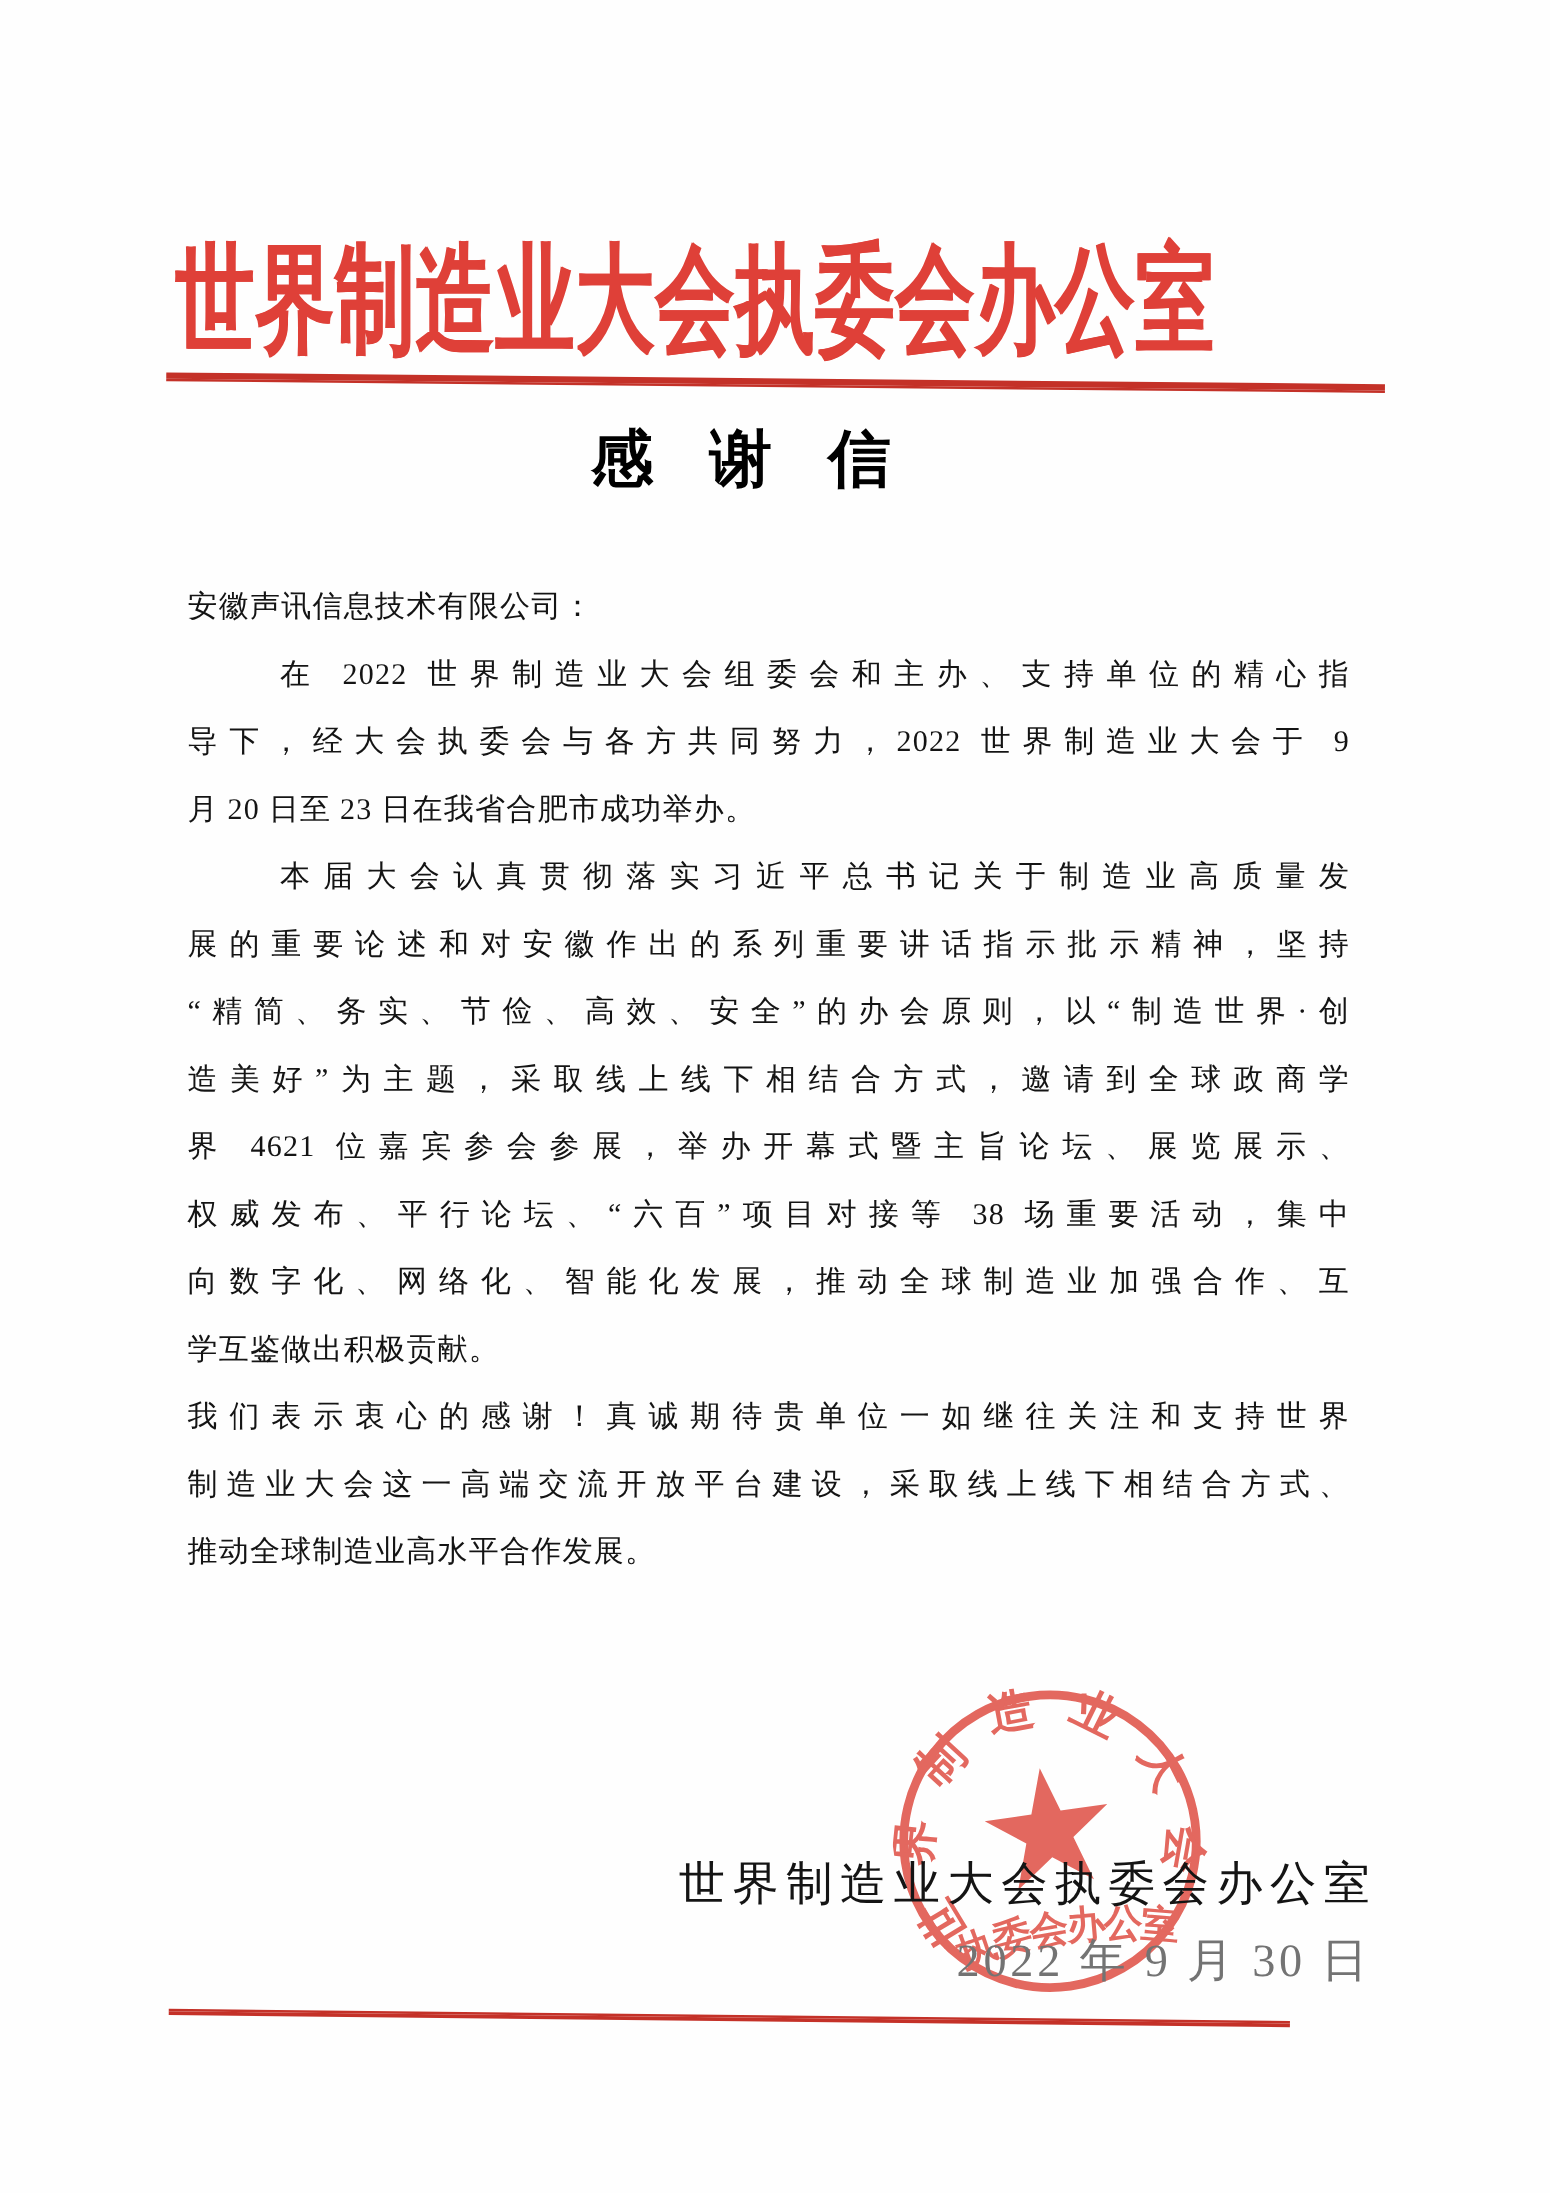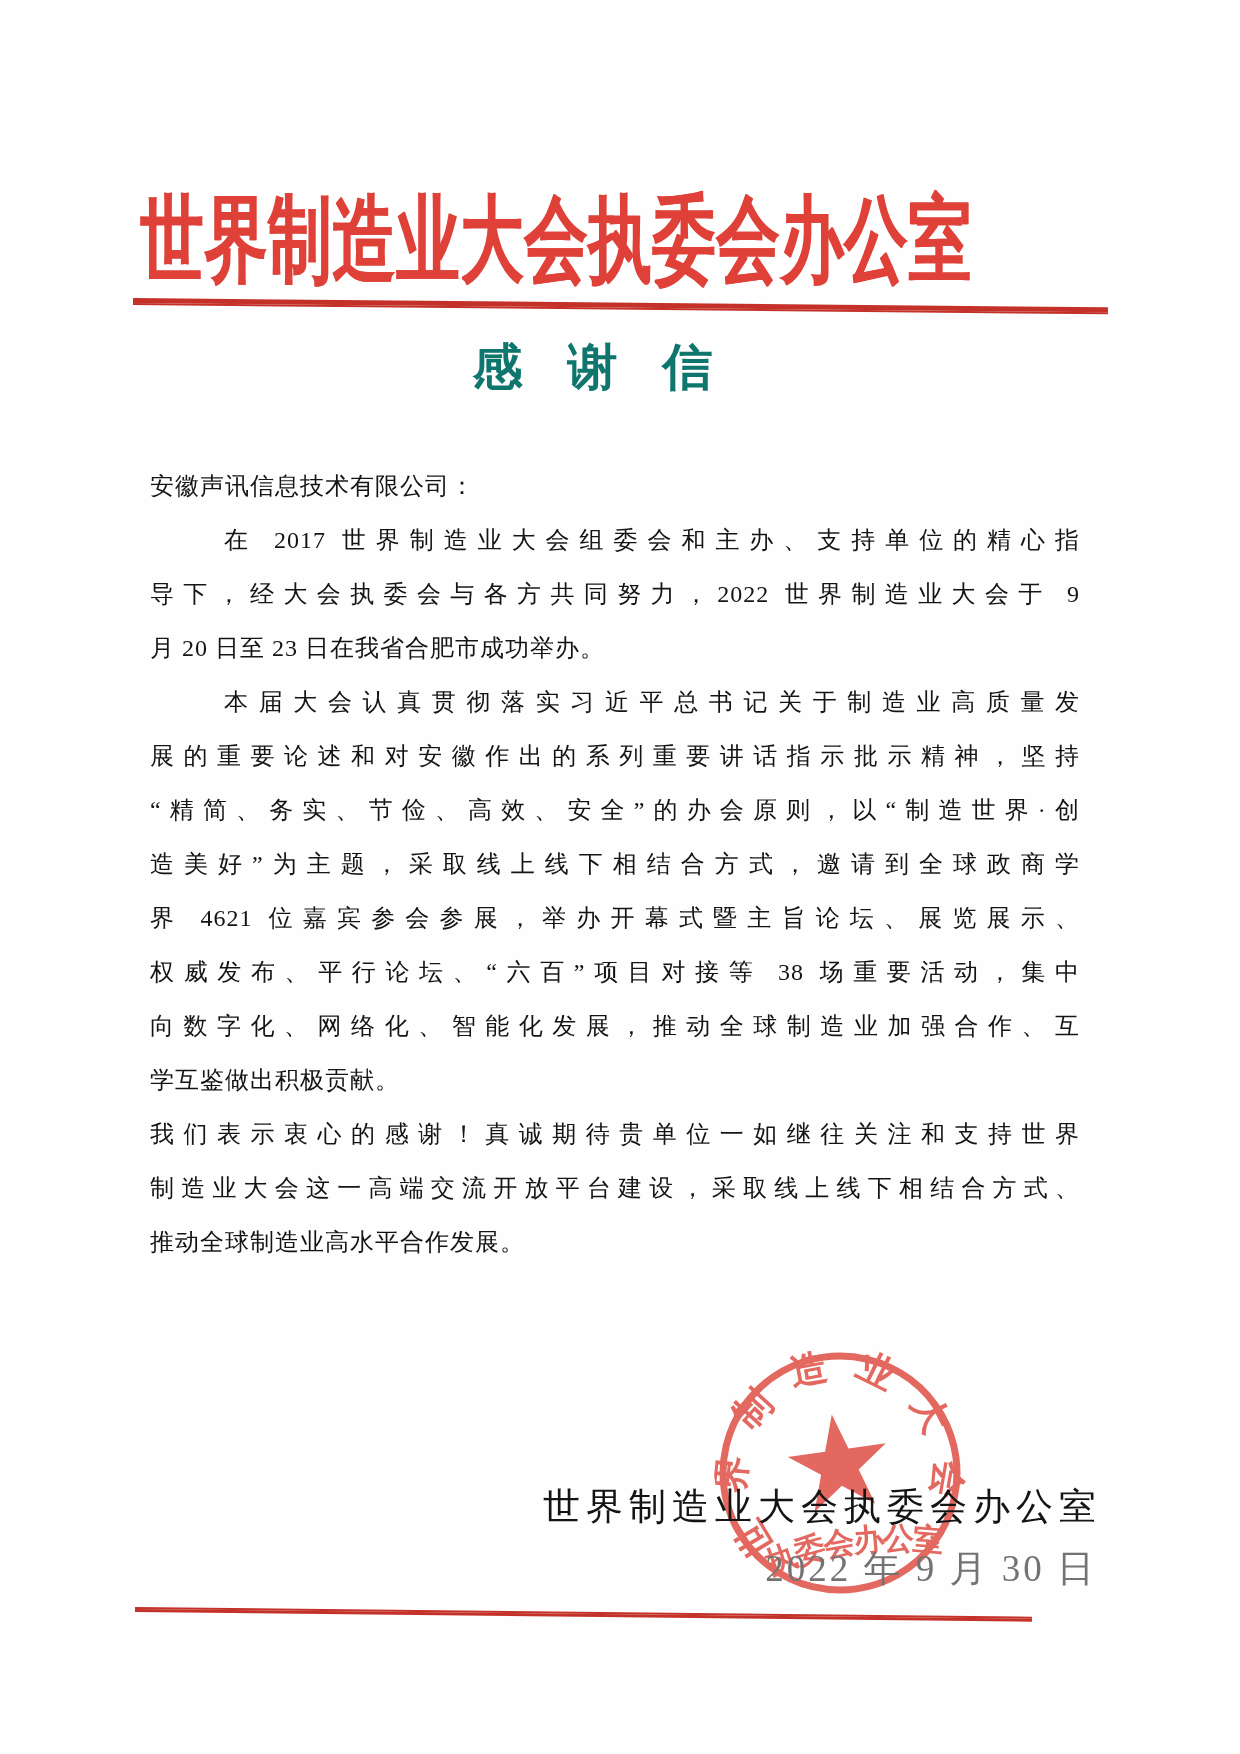--- a/index.html
+++ b/index.html
@@ -44,21 +44,21 @@
   }
 
   .title {
     position: absolute;
     left: 150px;
     top: 334px;
     width: 930px;
     text-align: center;
     font-size: 50px;
     font-weight: bold;
-    color: #0f766e;
+    color: #000000;
     letter-spacing: 45px;
     white-space: nowrap;
   }
 
   .bodytext {
     position: absolute;
     left: 150px;
     top: 459px;
     width: 930px;
     color: #141414;
@@ -128,21 +128,21 @@
 <div class="page">
 
   <div class="letterhead">世界制造业大会执委会办公室</div>
 
   <div class="rule-top"></div>
 
   <div class="title">感谢信</div>
 
   <div class="bodytext">
     <div class="line">安徽声讯信息技术有限公司：</div>
-    <div class="line justify indent">在 2017 世界制造业大会组委会和主办、支持单位的精心指</div>
+    <div class="line justify indent">在 2022 世界制造业大会组委会和主办、支持单位的精心指</div>
     <div class="line justify">导下，经大会执委会与各方共同努力，2022 世界制造业大会于 9</div>
     <div class="line">月 20 日至 23 日在我省合肥市成功举办。</div>
     <div class="line justify indent">本届大会认真贯彻落实习近平总书记关于制造业高质量发</div>
     <div class="line justify">展的重要论述和对安徽作出的系列重要讲话指示批示精神，坚持</div>
     <div class="line justify">“精简、务实、节俭、高效、安全”的办会原则，以“制造世界·创</div>
     <div class="line justify">造美好”为主题，采取线上线下相结合方式，邀请到全球政商学</div>
     <div class="line justify">界 4621 位嘉宾参会参展，举办开幕式暨主旨论坛、展览展示、</div>
     <div class="line justify">权威发布、平行论坛、“六百”项目对接等 38 场重要活动，集中</div>
     <div class="line justify">向数字化、网络化、智能化发展，推动全球制造业加强合作、互</div>
     <div class="line">学互鉴做出积极贡献。</div>

